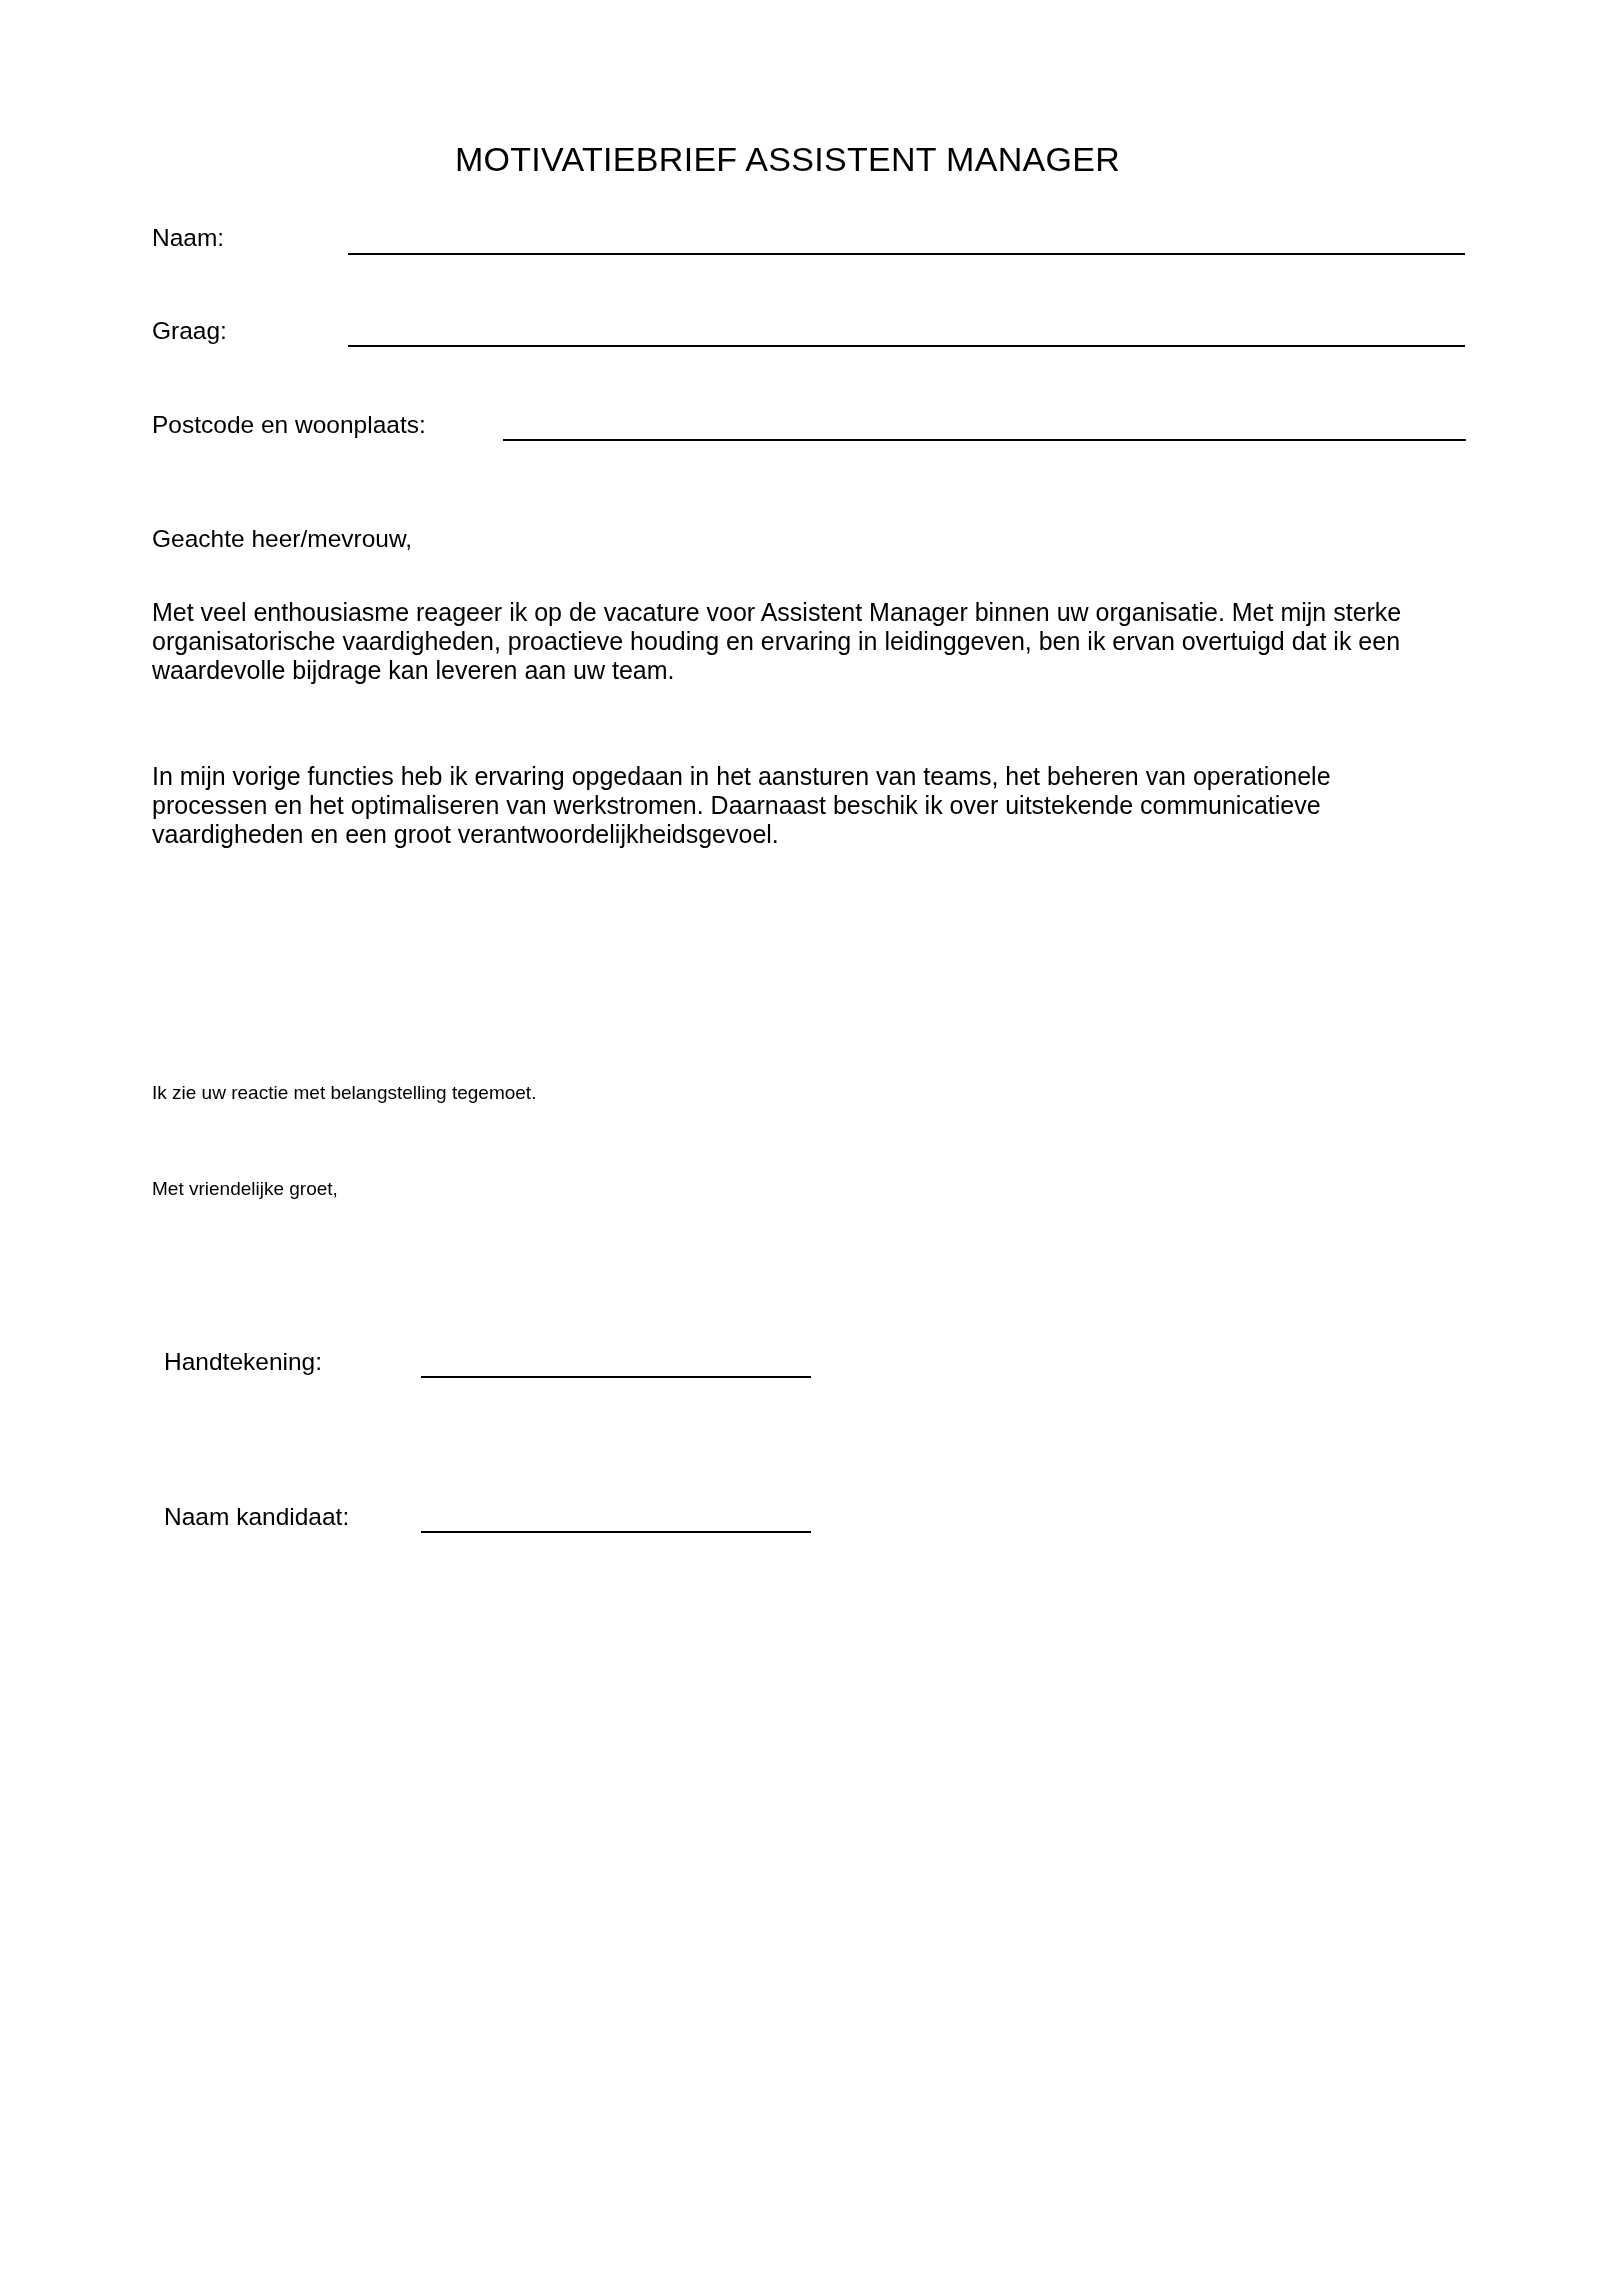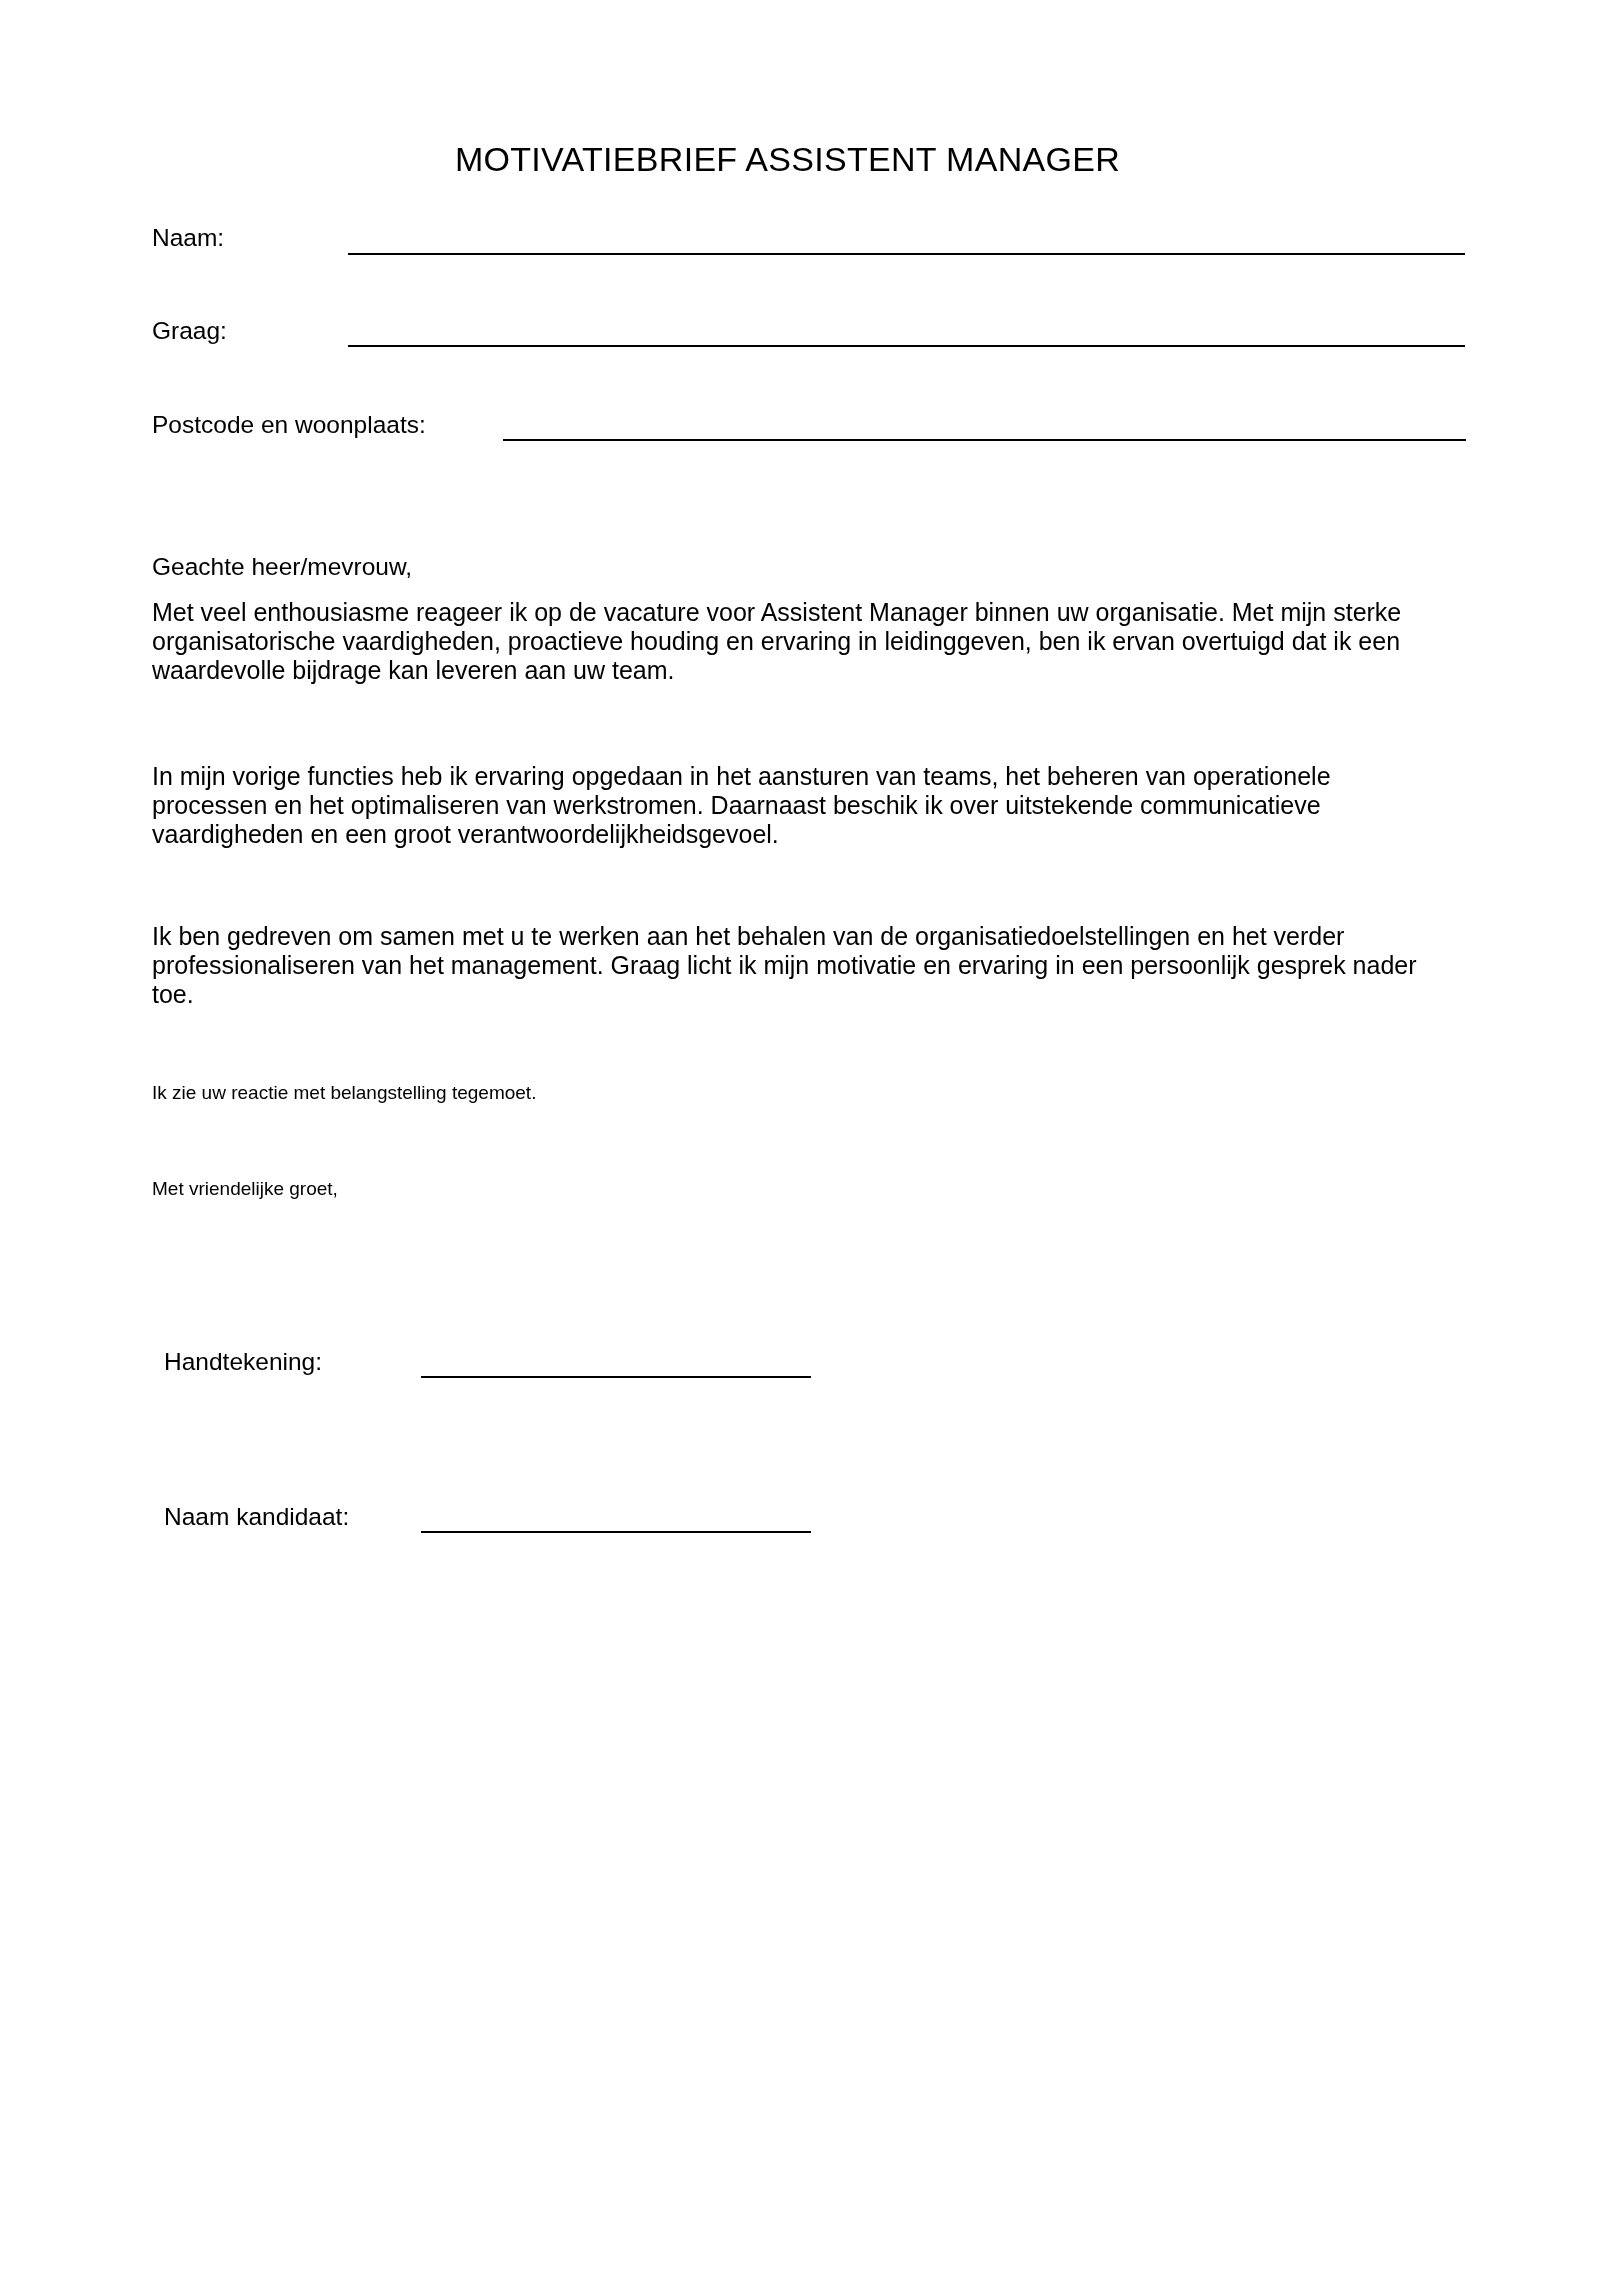--- a/index.html
+++ b/index.html
@@ -60,21 +60,21 @@
   #field-postcode  { top: 410px; }
 
   #rule-naam      { left: 348px; width: 1117px; top: 253px; }
   #rule-adres     { left: 348px; width: 1117px; top: 345px; }
   #rule-postcode  { left: 503px; width: 963px;  top: 439px; }
 
   
   .salutation {
     position: absolute;
     left: 152px;
-    top: 527px;
+    top: 499px;
     font-size: 24.5px;
     line-height: 29px;
     white-space: nowrap;
   }
   .body-par {
     position: absolute;
     left: 152px;
     width: 1294px;
     font-size: 25px;
     line-height: 29px;
@@ -141,21 +141,20 @@
     <span class="field-label">Postcode en woonplaats:</span>
   </div>
   <div class="field-rule" id="rule-postcode"></div>
 
   <p class="salutation">Geachte heer/mevrouw,</p>
 
   <p class="body-par" id="par-1">Met veel enthousiasme reageer ik op de vacature voor Assistent Manager binnen uw organisatie. Met mijn sterke organisatorische vaardigheden, proactieve houding en ervaring in leidinggeven, ben ik ervan overtuigd dat ik een waardevolle bijdrage kan leveren aan uw team.</p>
 
   <p class="body-par" id="par-2">In mijn vorige functies heb ik ervaring opgedaan in het aansturen van teams, het beheren van operationele processen en het optimaliseren van werkstromen. Daarnaast beschik ik over uitstekende communicatieve vaardigheden en een groot verantwoordelijkheidsgevoel.</p>
 
-  <p class="body-par" id="par-3">Ik ben gedreven om samen met u te werken aan het behalen van de organisatiedoelstellingen en het verder professionaliseren van het management. Graag licht ik mijn motivatie en ervaring in een persoonlijk gesprek nader toe.</p>
 
   <p class="closing-line" id="line-reactie">Ik zie uw reactie met belangstelling tegemoet.</p>
 
   <p class="closing-line" id="line-groet">Met vriendelijke groet,</p>
 
   <div class="sig-row" id="sig-handtekening">
     <span class="sig-label">Handtekening:</span>
   </div>
   <div class="sig-rule" id="rule-handtekening"></div>
 

